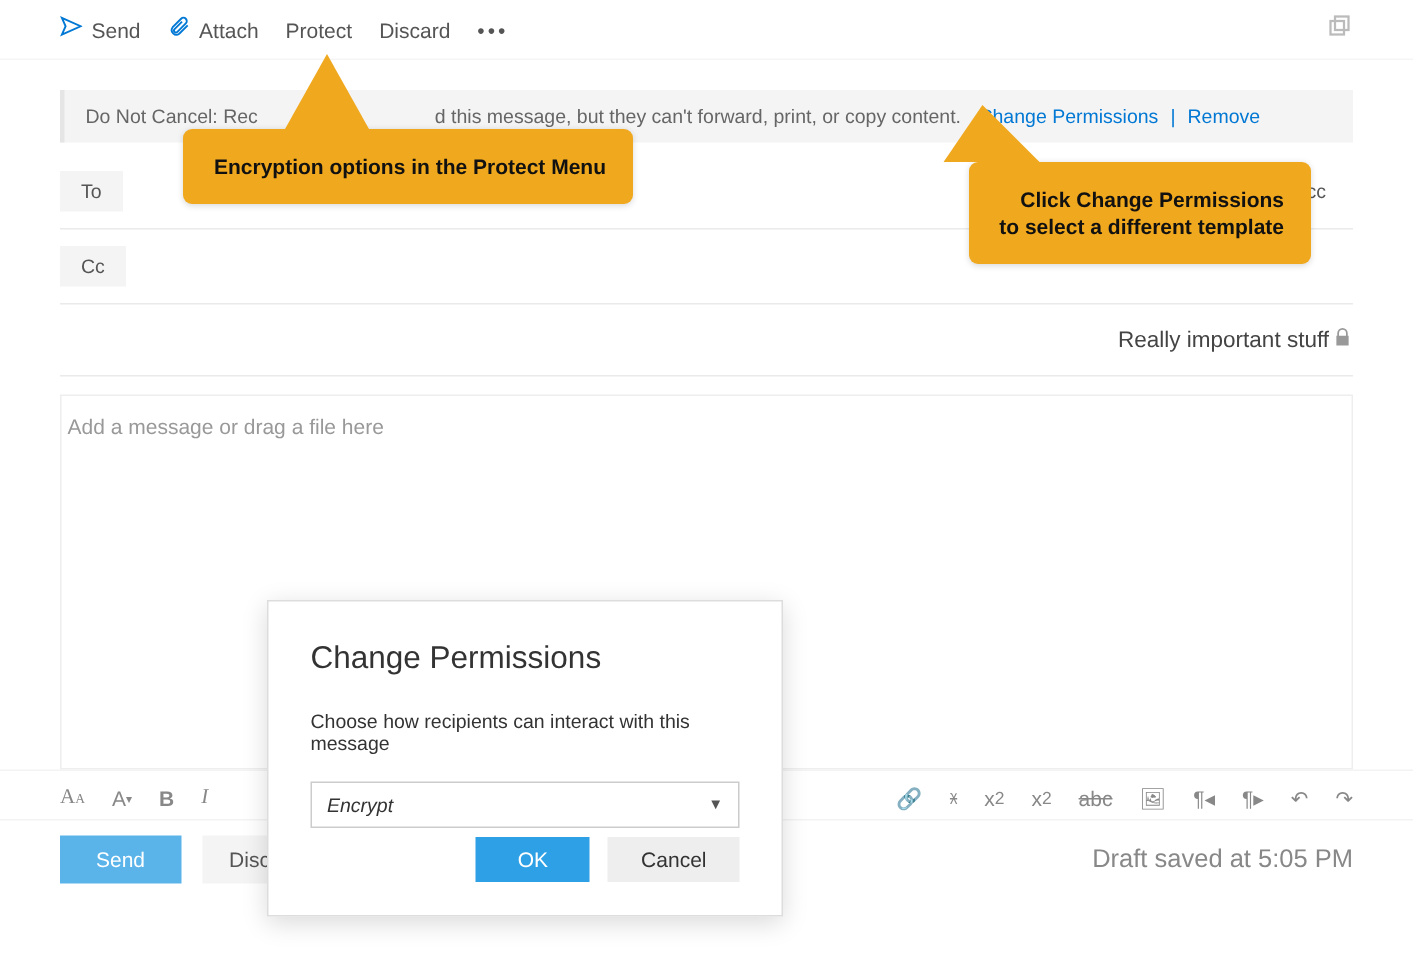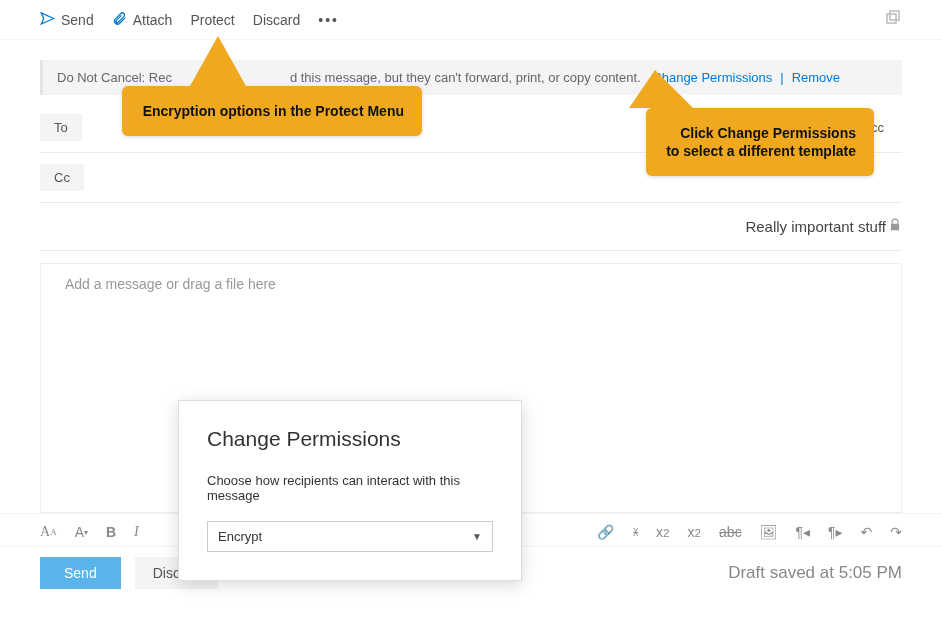--- a/index.html
+++ b/index.html
@@ -68,21 +68,21 @@
     align-items: center;
     padding: 14px 0;
     border-bottom: 1px solid #eaeaea;
   }
   .subject-input { flex: 1; border: none; outline: none; font-size: 15px; color: #444; text-align: right; }
   .lock-icon { color: #999; font-size: 15px; }
   .compose-area { padding: 12px 40px 0 40px; }
   .compose {
     border: 1px solid #eee;
     min-height: 250px;
-    padding: 12px 24px;
+    padding: 12px 4px;
     color: #999;
     font-size: 14px;
   }
   .format-toolbar {
     padding: 10px 40px 6px 40px;
     display: flex;
     align-items: center;
     gap: 18px;
     color: #888;
     border-top: 1px solid #f3f3f3;
@@ -165,20 +165,21 @@
   .modal .select {
     border: 1px solid #ccc;
     padding: 7px 10px;
     display: flex;
     align-items: center;
     justify-content: space-between;
     font-size: 13px;
     color: #333;
     cursor: pointer;
     margin-bottom: 6px;
+    font-style: italic;
   }
   .modal .select .caret { font-size: 10px; color:#555; }
   .modal .actions { display: flex; gap: 12px; justify-content: flex-end; }
   .modal .ok {
     background: #2ea0e6;
     color: #fff;
     border: none;
     padding: 7px 28px;
     font-size: 14px;
     cursor: pointer;
@@ -312,13 +313,17 @@
 <div class="callout callout1">Encryption options in the Protect Menu</div>
 <div class="callout callout2">Click Change Permissions to select a different template</div>
 
 <div class="modal">
   <h2>Change Permissions</h2>
   <div class="hint">Choose how recipients can interact with this message</div>
   <div class="select">
     <span>Encrypt</span>
     <span class="caret">▼</span>
   </div>
+  <div class="actions">
+    <button class="ok">OK</button>
+    <button class="cancel">Cancel</button>
+  </div>
 </div>
 
 </body></html>

